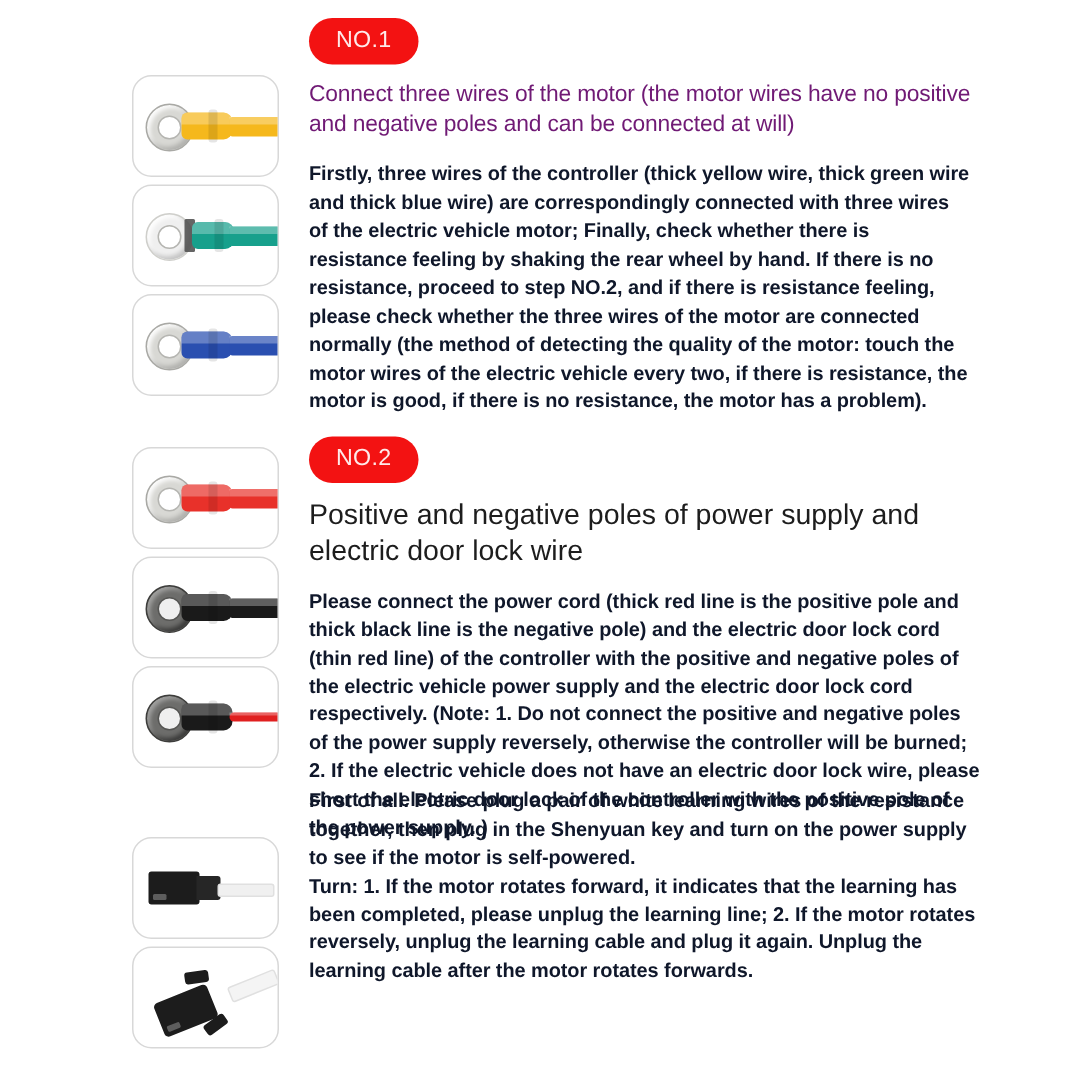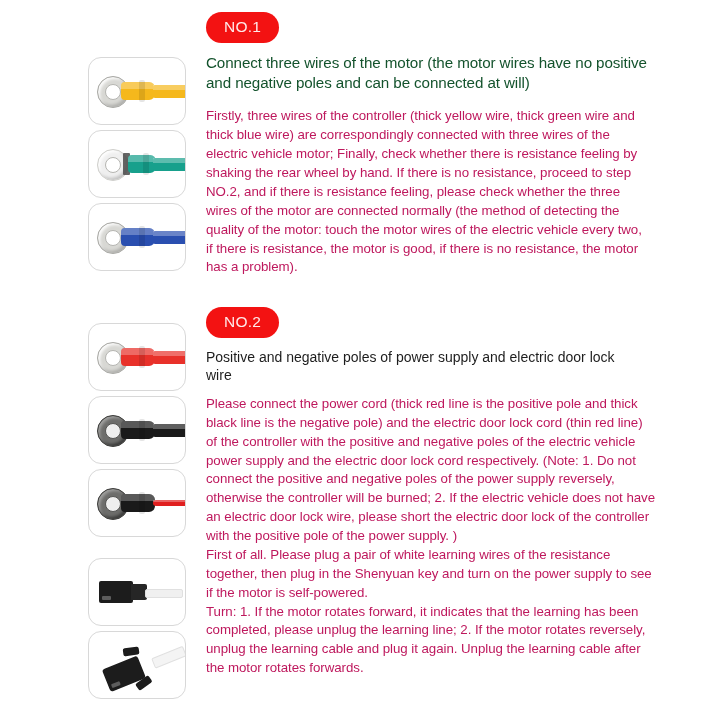--- a/index.html
+++ b/index.html
@@ -19,21 +19,21 @@
     position: relative;
     width: 720px;
     height: 720px;
     background: #ffffff;
   }
 
   
   .section {
     position: absolute;
     display: flex;
-    align-items: center;
+    align-items: flex-start;
   }
   .thumbs {
     width: 100px;
     flex: 0 0 100px;
     display: flex;
     flex-direction: column;
     gap: 5px;
     padding-top: 0px;
   }
   .thumb {
@@ -60,44 +60,45 @@
     padding: 7px 18px 8px 18px;
     border-radius: 16px;
     letter-spacing: .2px;
     margin-bottom: 10px;
   }
 
   
   .headline {
     font-size: 15.2px;
     line-height: 1.38;
-    color: #14532d;
+    color: #701a75;
     margin: 0 0 13px 0;
     font-weight: 400;
     letter-spacing: -0.1px;
   }
   .subhead {
-    font-size: 14px;
+    font-size: 19px;
     line-height: 1.3;
     color: #1d1d1d;
     margin: 0 16px 11px 0;
     font-weight: 400;
   }
   .body {
     font-size: 13.3px;
     line-height: 1.42;
-    color: #be185d;
+    color: #0f172a;
     margin: 0;
     letter-spacing: -0.05px;
+    font-weight: bold;
   }
   .body + .body { margin-top: 0px; }
 
   
   #sec-1 { left: 88px; top: 12px;  width: 560px; }
-  #sec-2 { left: 88px; top: 307px; width: 568px; }
+  #sec-2 { left: 88px; top: 291px; width: 568px; }
   #sec-3 { left: 88px; top: 525px; width: 568px; }
 
   #sec-1 .thumbs { padding-top: 38px; }
   #sec-2 .thumbs { padding-top: 7px; }
   #sec-3 .thumbs { padding-top: 33px; }
 
   
   .term {
     position: absolute;
     left: 8px;

